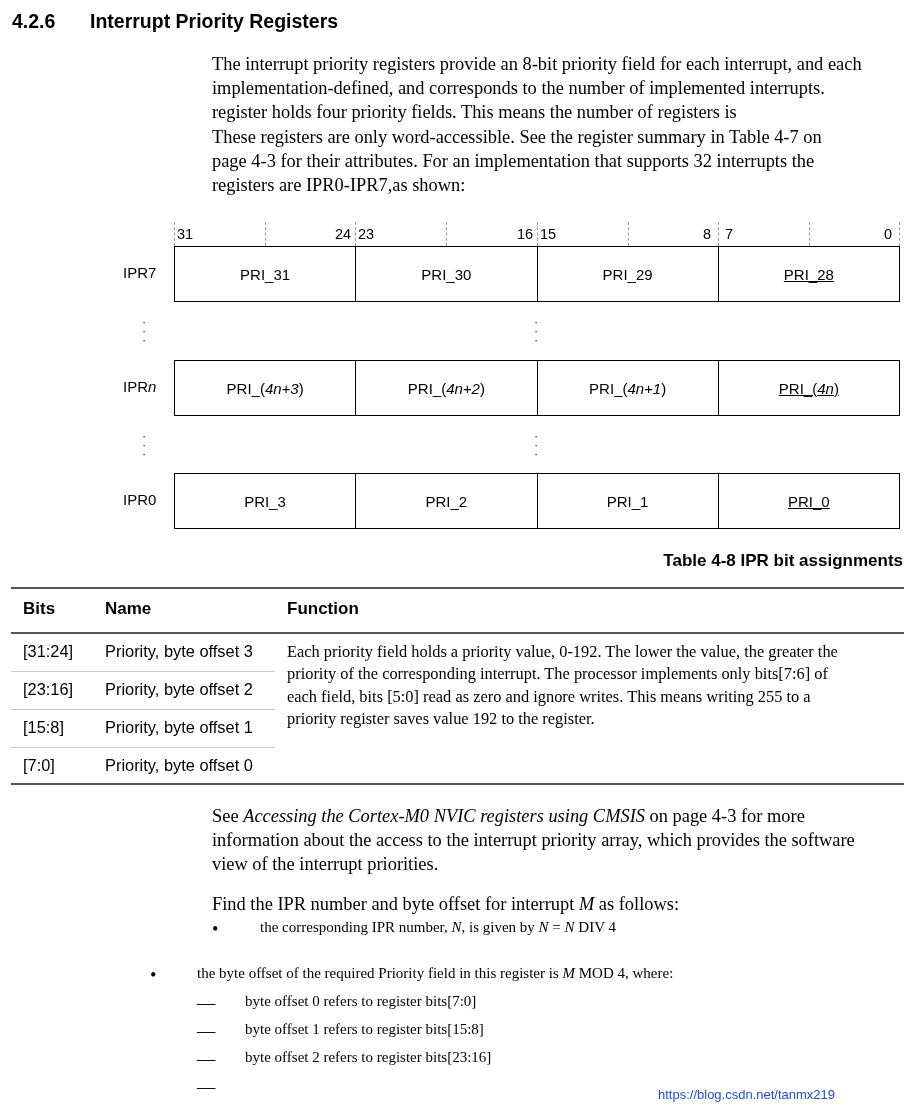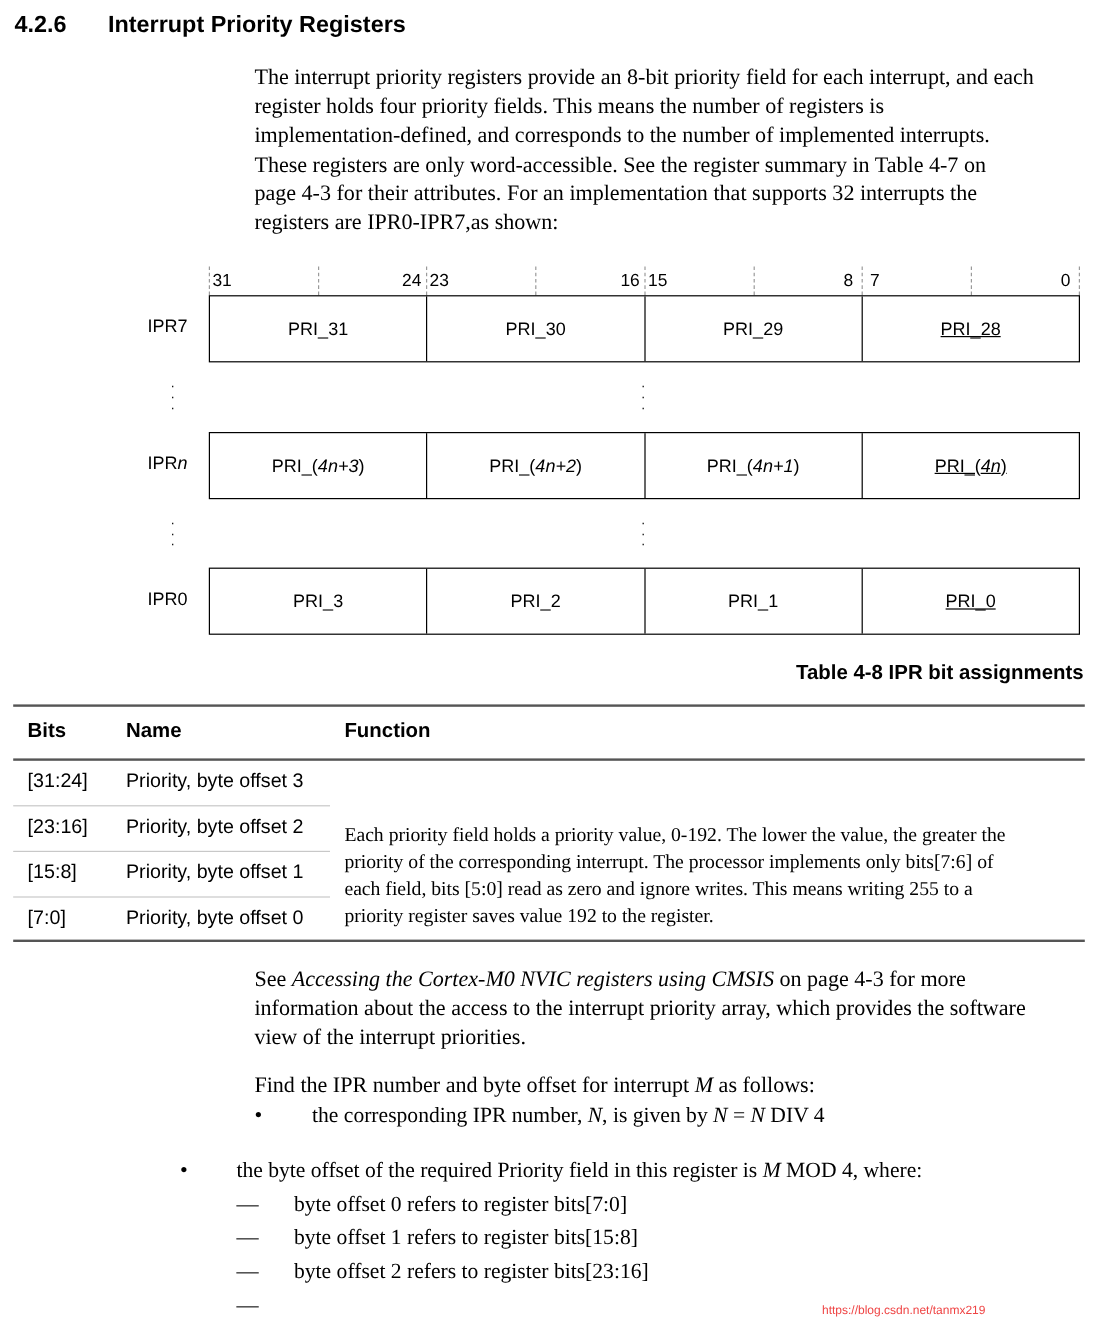--- a/index.html
+++ b/index.html
@@ -21,42 +21,42 @@
   .reg-cell:last-child { border-right: none; text-decoration: underline; }
   .vdots { position: absolute; font-family: "Liberation Sans", sans-serif; font-size: 11px; line-height: 9px; width: 6px; text-align: center; }
 
   .table-caption { position: absolute; right: 11px; top: 551px; font-family: "Liberation Sans", sans-serif; font-weight: bold; font-size: 17px; }
 
   .table { position: absolute; left: 11px; top: 587px; width: 893px; }
   .rule-thick { position: absolute; left: 0; width: 893px; height: 2px; background: #555; }
   .rule-thin { position: absolute; left: 0; width: 264px; height: 1px; background: #c8c8c8; }
   .th { position: absolute; top: 12px; font-family: "Liberation Sans", sans-serif; font-weight: bold; font-size: 17px; }
   .td { position: absolute; font-family: Liberation Sans, sans-serif; font-size: 16.4px; white-space: nowrap; }
-  .func { position: absolute; left: 276px; top: 54px; width: 610px; font-family: "Liberation Serif", serif; font-size: 16.4px; line-height: 22.3px; margin-top: 44px; }
+  .func { position: absolute; left: 276px; top: 54px; width: 610px; font-family: "Liberation Serif", serif; font-size: 16.4px; line-height: 22.3px; }
   .func span { display: block; white-space: nowrap; }
 
   .para { position: absolute; left: 212px; font-family: "Liberation Serif", serif; font-size: 18.4px; line-height: 24.2px; white-space: nowrap; }
   .para span.line { display: block; }
   .bullet { position: absolute; font-family: "Liberation Serif", serif; font-size: 18.4px; }
-  .item-text { position: absolute; font-family: "Liberation Serif", serif; font-size: 18px; white-space: nowrap; }
+  .item-text { position: absolute; font-family: "Liberation Serif", serif; font-size: 15px; white-space: nowrap; }
   .dash { position: absolute; left: 197px; font-family: "Liberation Serif", serif; font-size: 18.4px; }
-  .watermark { position: absolute; left: 685px; top: 1087px; font-family: "Liberation Sans", sans-serif; font-size: 10px; color: #ef4444; }
+  .watermark { position: absolute; left: 658px; top: 1087px; font-family: "Liberation Sans", sans-serif; font-size: 13px; color: #1d4ed8; }
   i { font-style: italic; }
 </style>
 </head>
 <body>
 
 <div class="section-heading">
   <span class="num">4.2.6</span><span>Interrupt Priority Registers</span>
 </div>
 
 <div class="intro">
   <span>The interrupt priority registers provide an 8-bit priority field for each interrupt, and each</span>
+  <span>implementation-defined, and corresponds to the number of implemented interrupts.</span>
   <span>register holds four priority fields. This means the number of registers is</span>
-  <span>implementation-defined, and corresponds to the number of implemented interrupts.</span>
   <span>These registers are only word-accessible. See the register summary in Table 4-7 on</span>
   <span>page 4-3 for their attributes. For an implementation that supports 32 interrupts the</span>
   <span>registers are IPR0-IPR7,as shown:</span>
 </div>
 
 <div class="diagram">
 
   <div class="tick" style="left:174px"></div>
   <div class="tick" style="left:265px"></div>
   <div class="tick" style="left:355px"></div>

